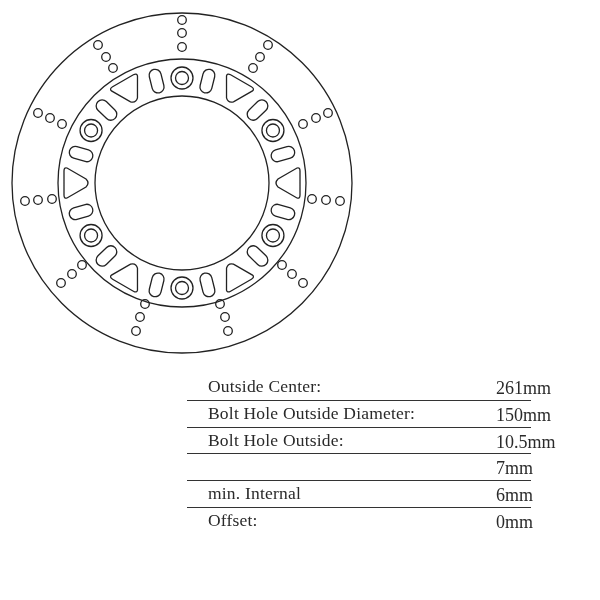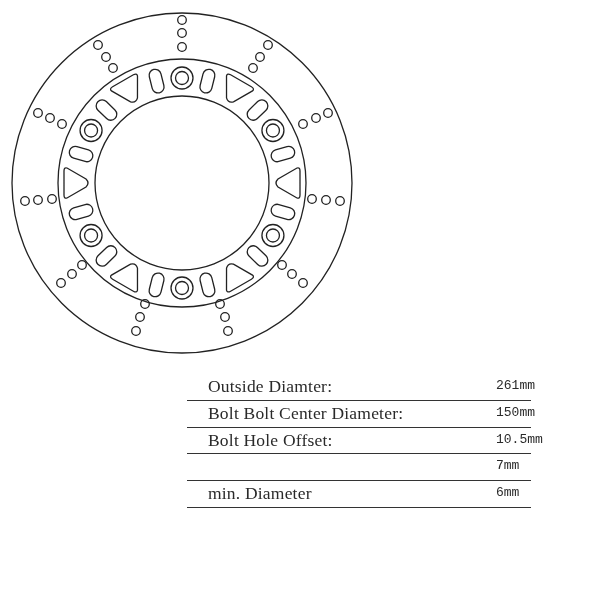--- a/index.html
+++ b/index.html
@@ -2,21 +2,21 @@
 <html><head>
 <meta charset="utf-8">
 <style>
   html, body { margin: 0; padding: 0; background: #ffffff; }
   body { width: 600px; height: 600px; position: relative; overflow: hidden; font-family: "Liberation Serif", "DejaVu Serif", serif; color: #2a2a2a; }
   #disc { position: absolute; left: 0; top: 0; width: 370px; height: 370px; }
   #disc .ln { fill: none; stroke: #222; stroke-width: 1.3; }
   #specs { position: absolute; left: 187px; top: 374px; width: 413px; }
   .row { position: relative; height: 26.8px; }
   .row .label { position: absolute; left: 21px; top: 2px; font-size: 17.5px; letter-spacing: 0.2px; white-space: nowrap; }
-  .row .value { position: absolute; left: 309px; top: 4px; font-size: 13px; white-space: nowrap; font-family: Liberation Mono, monospace; }
+  .row .value { position: absolute; left: 309px; top: 4px; font-size: 18px; white-space: nowrap; }
   .row .rule { position: absolute; left: 0; bottom: 0; width: 344px; height: 0; border-top: 1.3px solid #333; }
 </style>
 </head>
 <body>
 
 <svg id="disc" viewBox="0 0 370 370" xmlns="http://www.w3.org/2000/svg">
   <g>
     <circle class="ln" cx="182" cy="183" r="170"></circle>
     <circle class="ln" cx="182" cy="183" r="124"></circle>
     <circle class="ln" cx="182" cy="183" r="87"></circle>
@@ -125,36 +125,41 @@
       <circle cx="316" cy="118" r="4.3" class="ln"></circle>
       <circle cx="328" cy="113" r="4.3" class="ln"></circle>
       <circle cx="253" cy="68" r="4.3" class="ln"></circle>
       <circle cx="260" cy="57" r="4.3" class="ln"></circle>
       <circle cx="268" cy="45" r="4.3" class="ln"></circle>
     </g>
 </svg>
 
 <div id="specs">
   <div class="row">
-    <span class="label">Outside Diamter:</span>
+    <span class="label">Outside Center:</span>
     <span class="value">261mm</span>
     <span class="rule"></span>
   </div>
   <div class="row">
-    <span class="label">Bolt Bolt Center Diameter:</span>
+    <span class="label">Bolt Hole Outside Diameter:</span>
     <span class="value">150mm</span>
     <span class="rule"></span>
   </div>
   <div class="row">
-    <span class="label">Bolt Hole Offset:</span>
+    <span class="label">Bolt Hole Outside:</span>
     <span class="value">10.5mm</span>
     <span class="rule"></span>
   </div>
   <div class="row">
     <span class="value">7mm</span>
     <span class="rule"></span>
   </div>
   <div class="row">
-    <span class="label">min. Diameter</span>
+    <span class="label">min. Internal</span>
     <span class="value">6mm</span>
     <span class="rule"></span>
+  </div>
+  <div class="row last">
+    <span class="label">Offset:</span>
+    <span class="value">0mm</span>
+
   </div>
 </div>
 
 </body></html>

